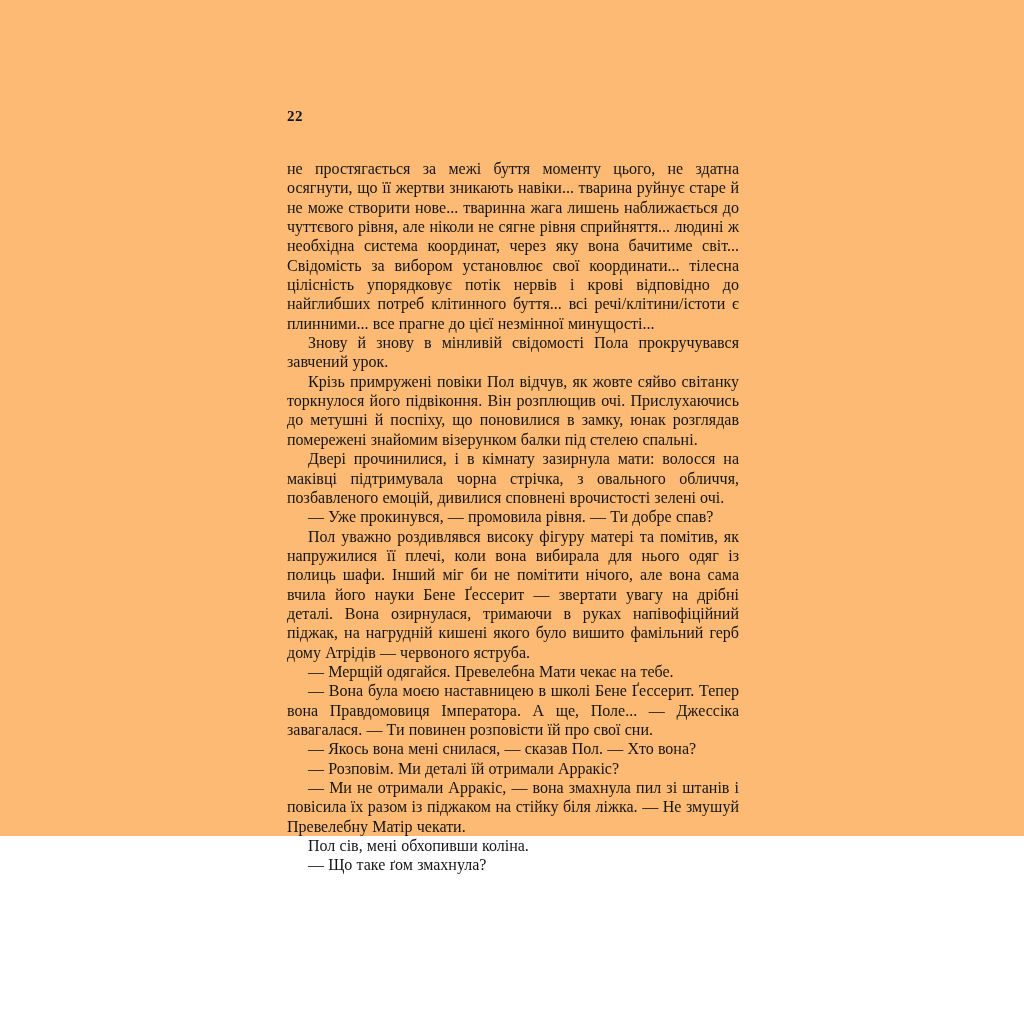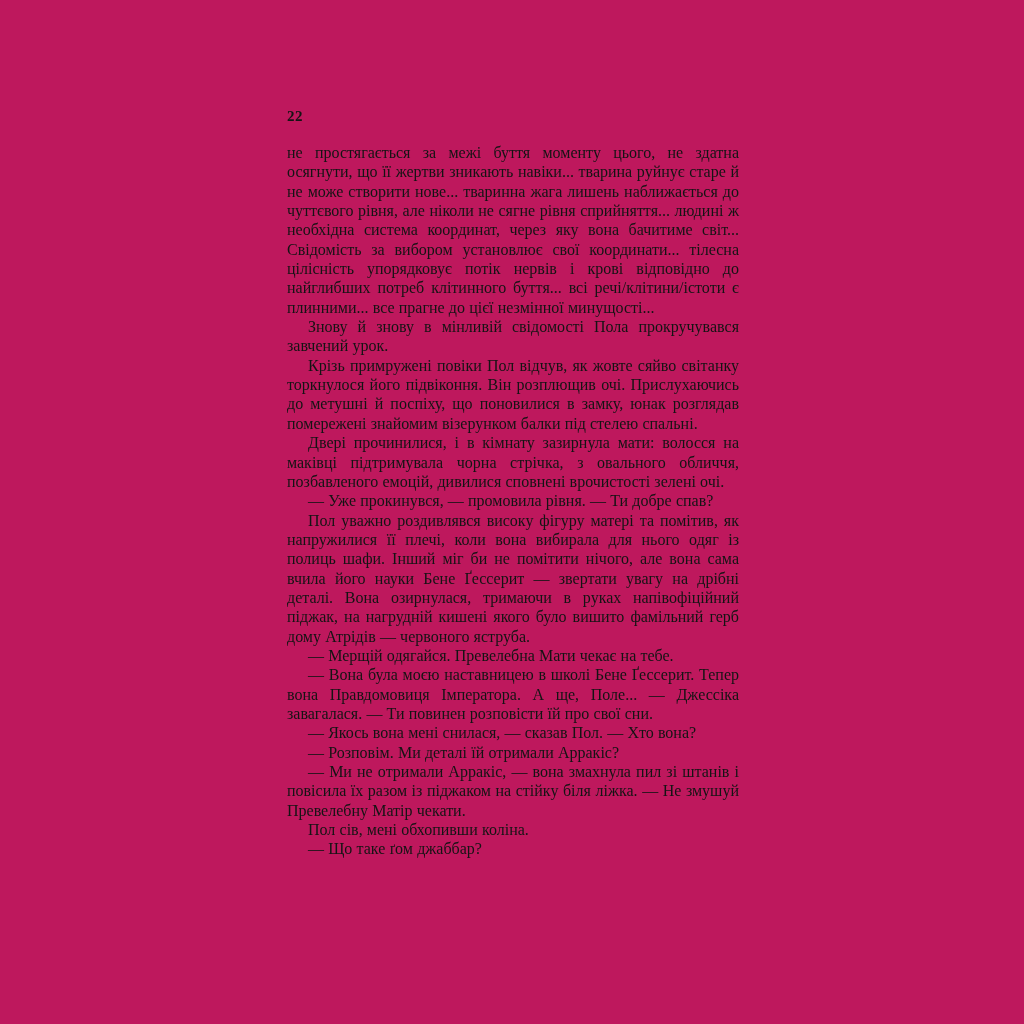--- a/index.html
+++ b/index.html
@@ -9,36 +9,36 @@
     background: #ffffff;
     overflow: hidden;
   }
   body {
     font-family: "Liberation Serif", "DejaVu Serif", serif;
     color: #141414;
   }
   .page {
     position: relative;
     width: 1024px;
-    height: 1024px;
-    background: #be185d;
+    height: 836px;
+    background: #fdba74;
   }
   .page-number {
     position: absolute;
     left: 287px;
     top: 108px;
     font-size: 15px;
     font-weight: bold;
     letter-spacing: 0.5px;
     color: #141414;
   }
   .text-block {
     position: absolute;
     left: 287px;
-    top: 143px;
+    top: 159px;
     width: 452px;
     font-size: 16px;
     line-height: 19.35px;
     text-align: justify;
     hyphens: auto;
     -webkit-hyphens: auto;
     word-spacing: 0.2px;
   }
   .text-block p {
     text-indent: 21px;
@@ -59,15 +59,15 @@
     <p>Крізь примружені повіки Пол відчув, як жовте сяйво світанку торкнулося його підвіконня. Він розплющив очі. Прислухаючись до метушні й поспіху, що поновилися в замку, юнак розглядав помережені знайомим візерунком балки під стелею спальні.</p>
     <p>Двері прочинилися, і в кімнату зазирнула мати: волосся на маківці підтримувала чорна стрічка, з овального обличчя, позбавленого емоцій, дивилися сповнені врочистості зелені очі.</p>
     <p>— Уже прокинувся, — промовила рівня. — Ти добре спав?</p>
     <p>Пол уважно роздивлявся високу фігуру матері та помітив, як напружилися її плечі, коли вона вибирала для нього одяг із полиць шафи. Інший міг би не помітити нічого, але вона сама вчила його науки Бене Ґессерит — звертати увагу на дрібні деталі. Вона озирнулася, тримаючи в руках напівофіційний піджак, на нагрудній кишені якого було вишито фамільний герб дому Атрідів — червоного яструба.</p>
     <p>— Мерщій одягайся. Превелебна Мати чекає на тебе.</p>
     <p>— Вона була моєю наставницею в школі Бене Ґессерит. Тепер вона Правдомовиця Імператора. А ще, Поле... — Джессіка завагалася. — Ти повинен розповісти їй про свої сни.</p>
     <p>— Якось вона мені снилася, — сказав Пол. — Хто вона?</p>
     <p>— Розповім. Ми деталі їй отримали Арракіс?</p>
     <p>— Ми не отримали Арракіс, — вона змахнула пил зі штанів і повісила їх разом із піджаком на стійку біля ліжка. — Не змушуй Превелебну Матір чекати.</p>
     <p>Пол сів, мені обхопивши коліна.</p>
-    <p>— Що таке ґом джаббар?</p>
+    <p>— Що таке ґом змахнула?</p>
   </div>
 </div>
 
 </body></html>

